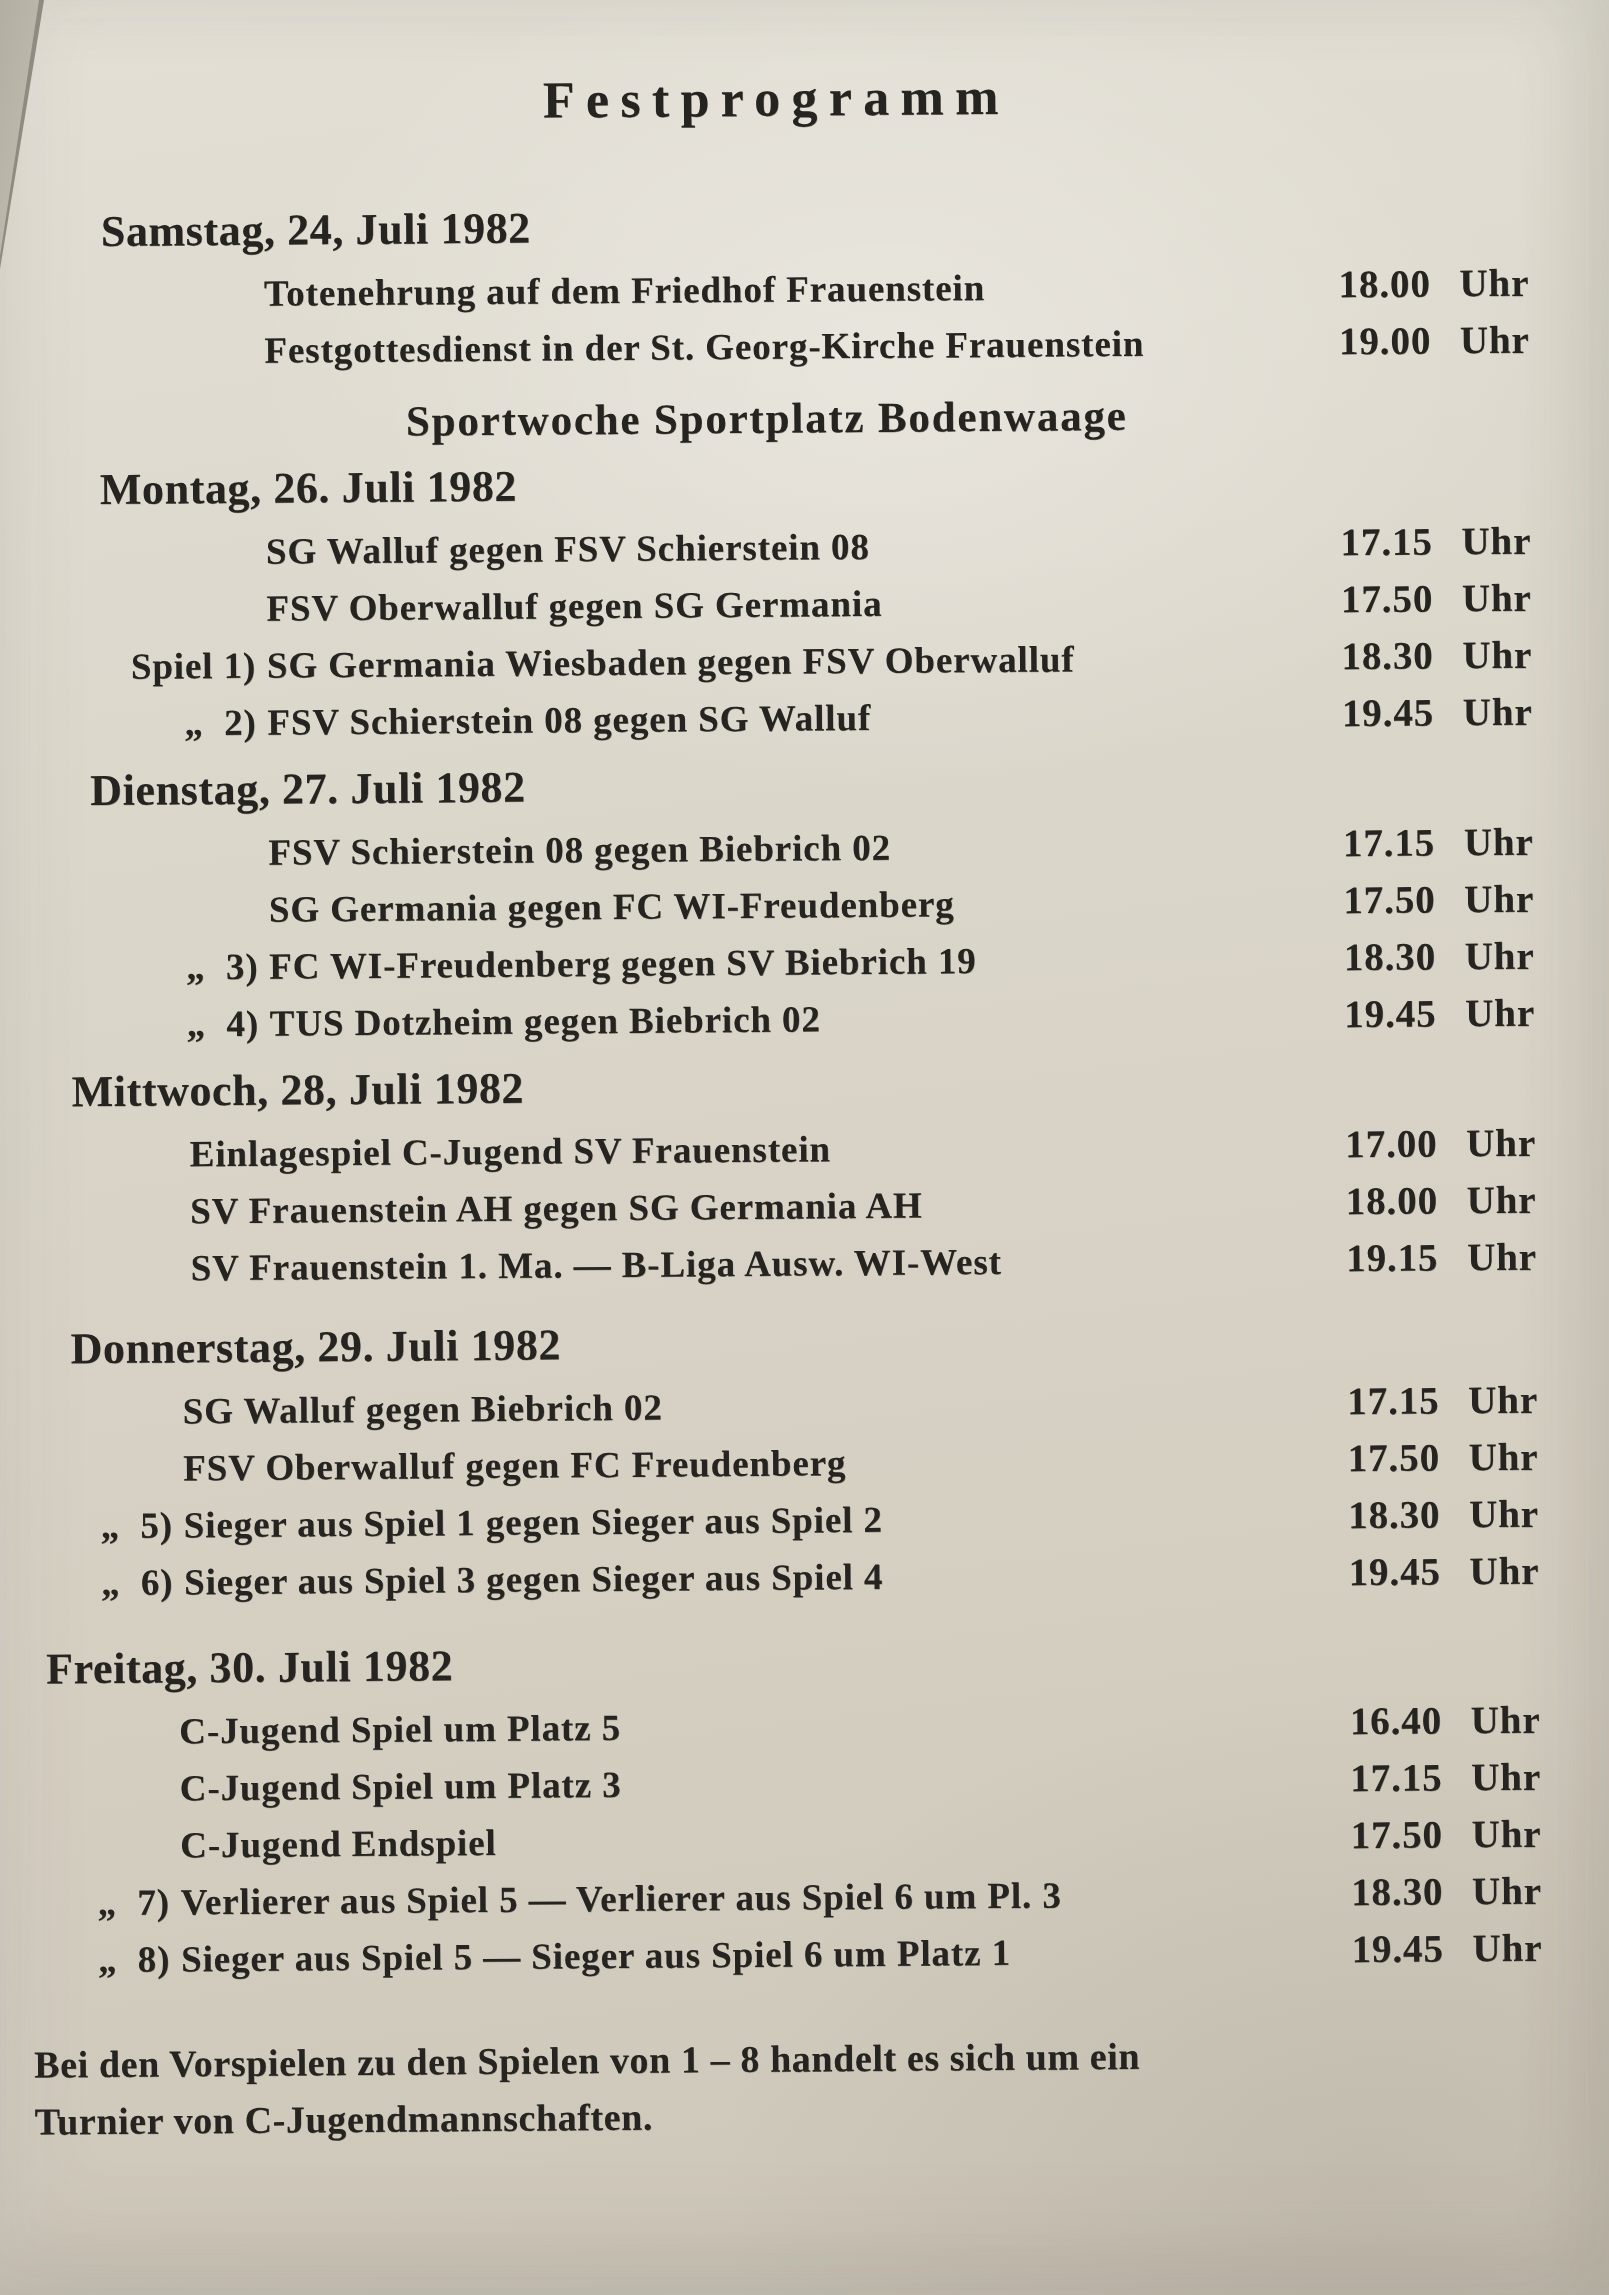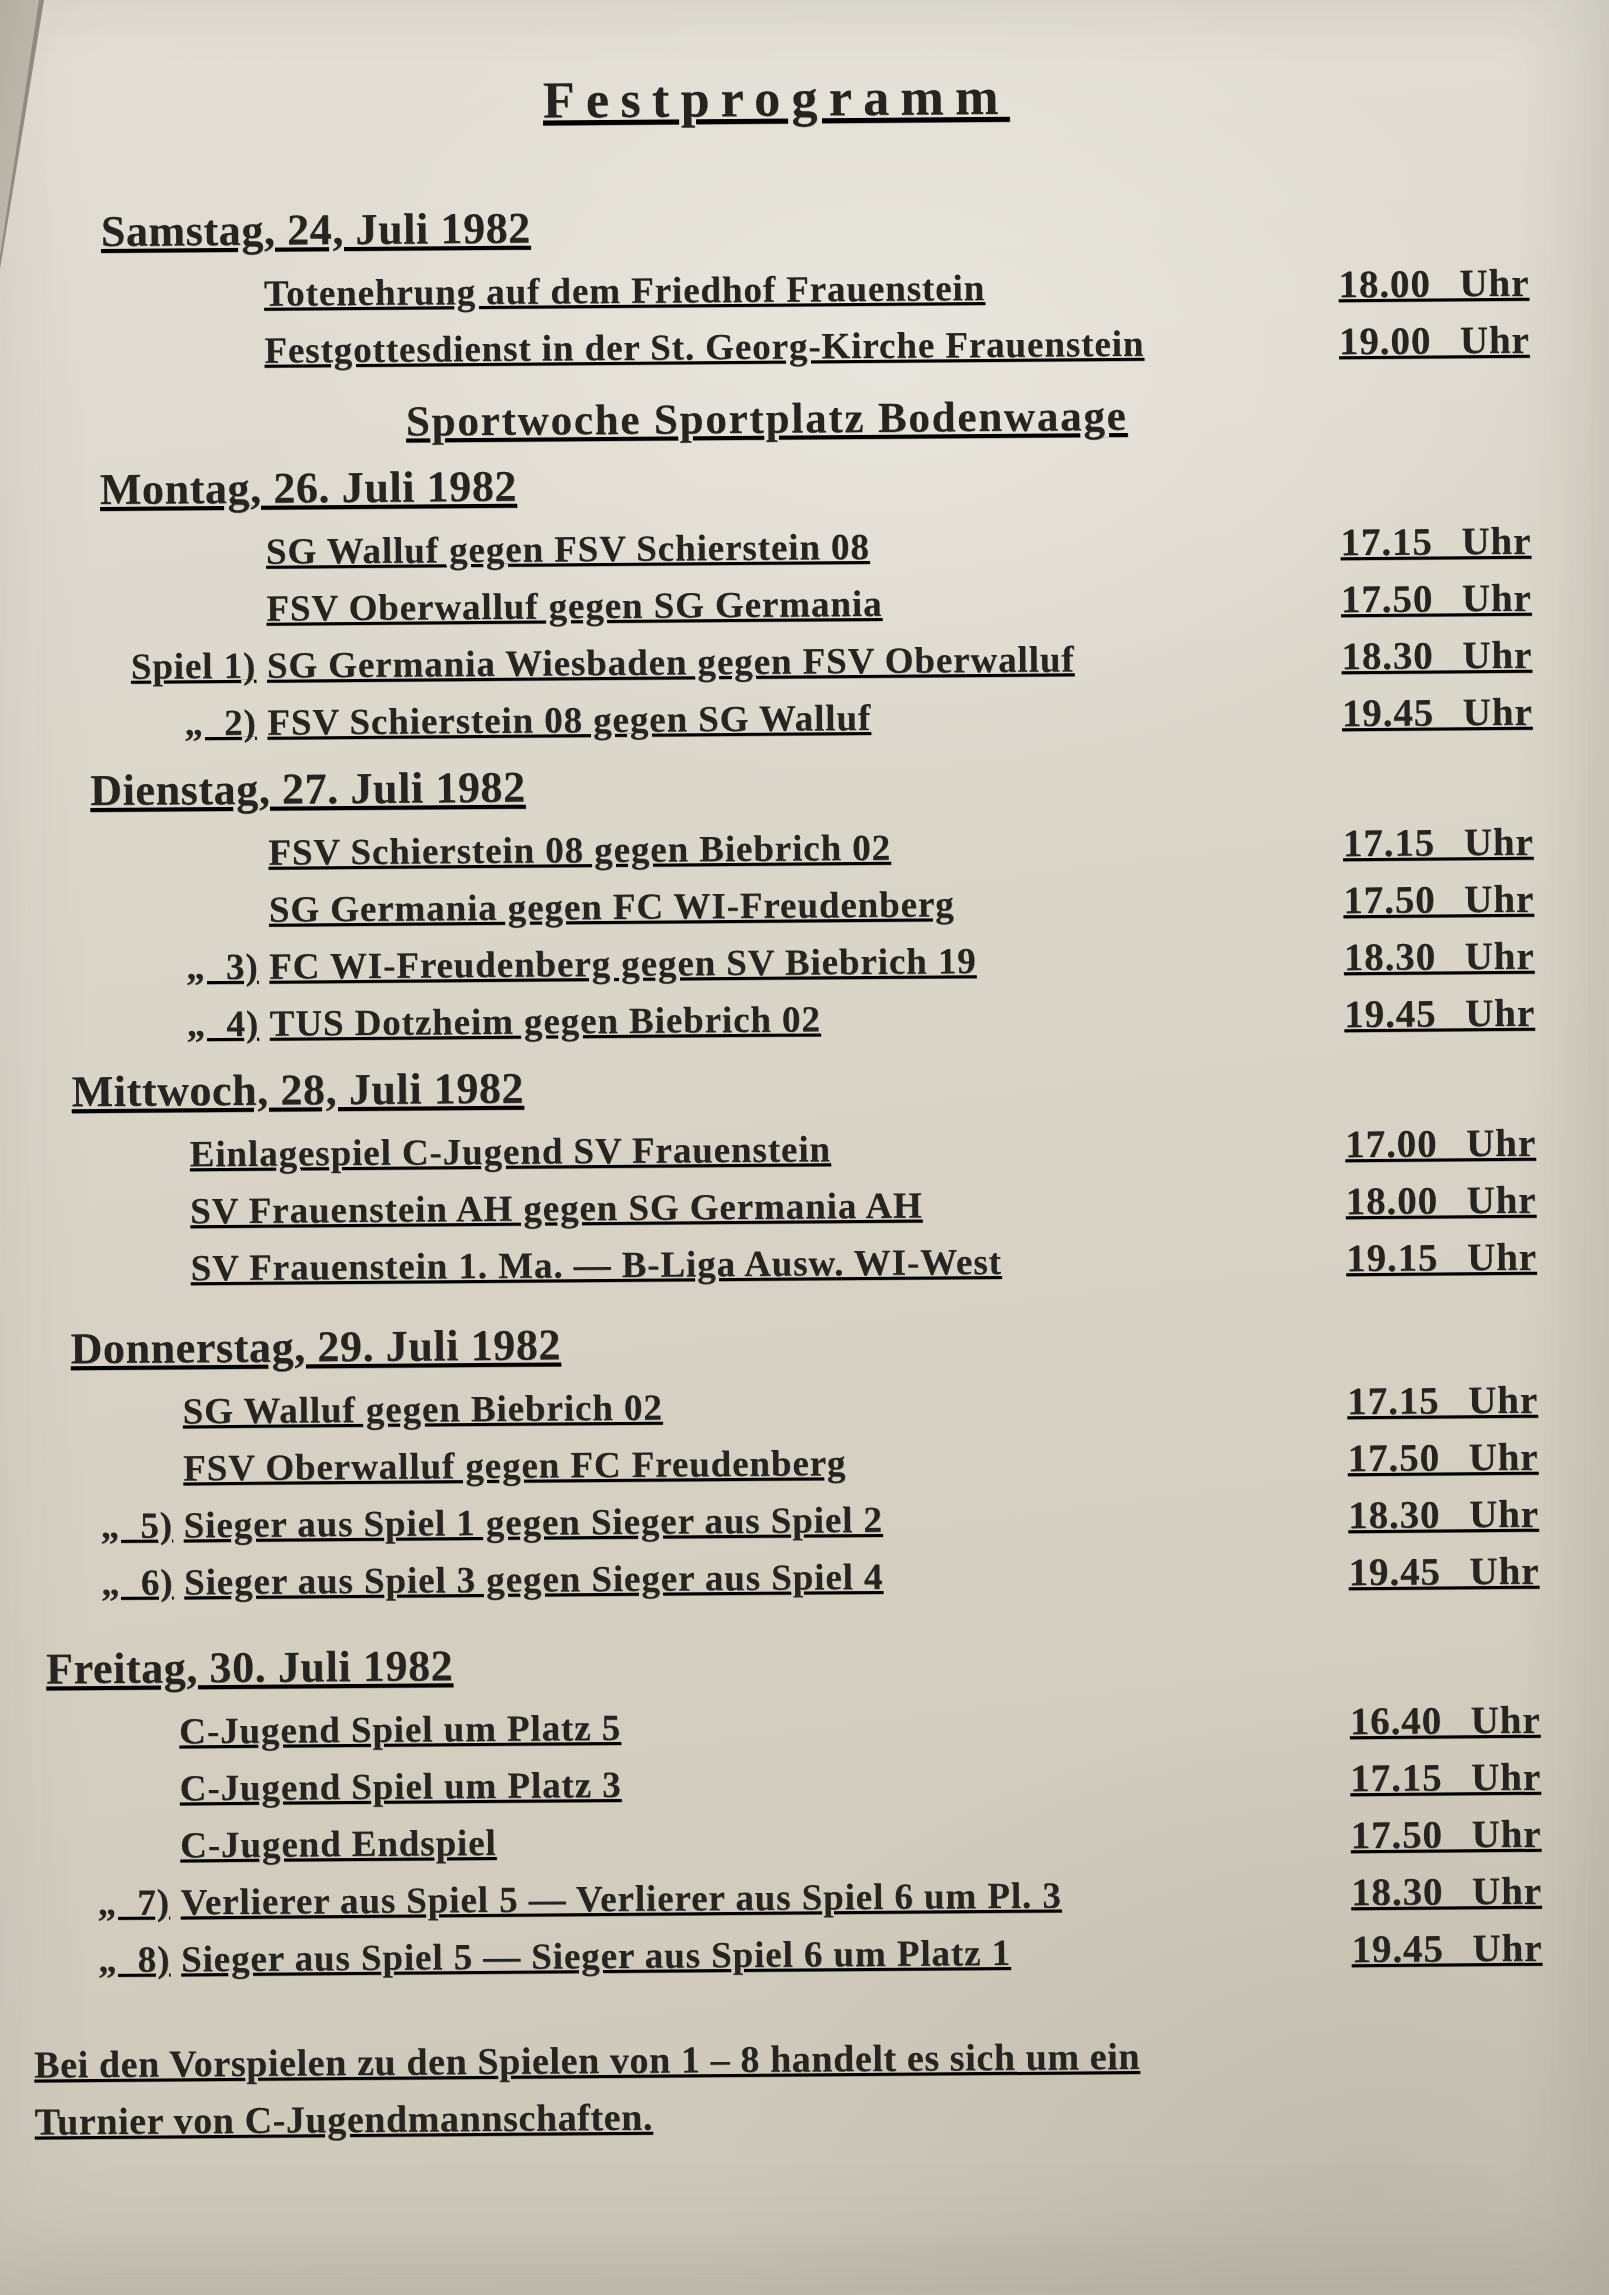--- a/index.html
+++ b/index.html
@@ -11,21 +11,20 @@
   }
   .paper {
     position: relative;
     width: 1610px; height: 2295px;
     background:
       radial-gradient(ellipse 1072px 715px at 55% 16%, rgba(255,255,255,0.30), rgba(255,255,255,0) 60%),
       radial-gradient(ellipse 1192px 953px at 85% 95%, rgba(86,78,62,0.10), rgba(86,78,62,0) 55%),
       linear-gradient(173deg, #e3dfd5 0%, #dbd6ca 38%, #d5cfc2 68%, #ccc6b8 100%);
     box-shadow: inset -30px 0 71px rgba(90,85,70,0.10), inset 0 -48px 95px rgba(90,85,70,0.12), inset 18px 0 54px rgba(255,255,255,0.12);
     overflow: hidden;
-    text-decoration: underline;
   }
   .corner-fold-outer {
     position: absolute; top: 0; left: 0; width: 44px; height: 269px;
     background: #8f8b80;
     clip-path: polygon(0 0, 100% 0, 0 100%);
   }
   .corner-fold {
     position: absolute; top: 0; left: 0; width: 39px; height: 256px;
     background: linear-gradient(100deg, #b3aea2, #c4bfb2);
     clip-path: polygon(0 0, 100% 0, 0 100%);

